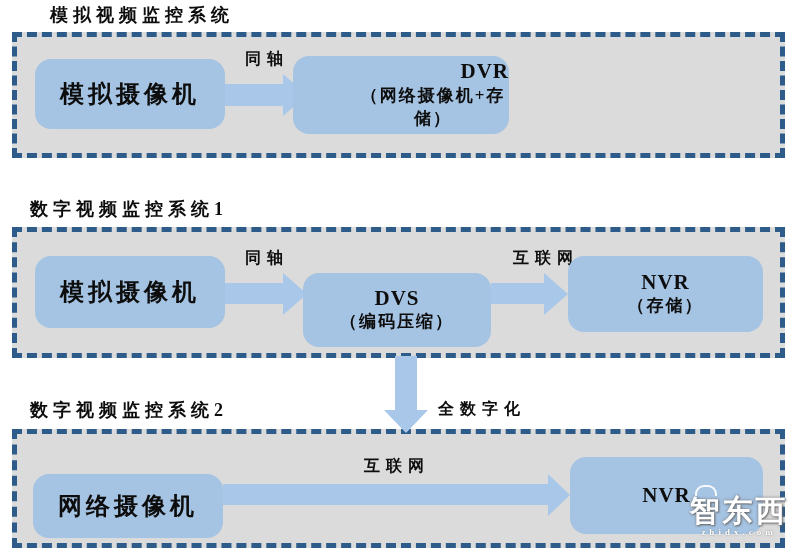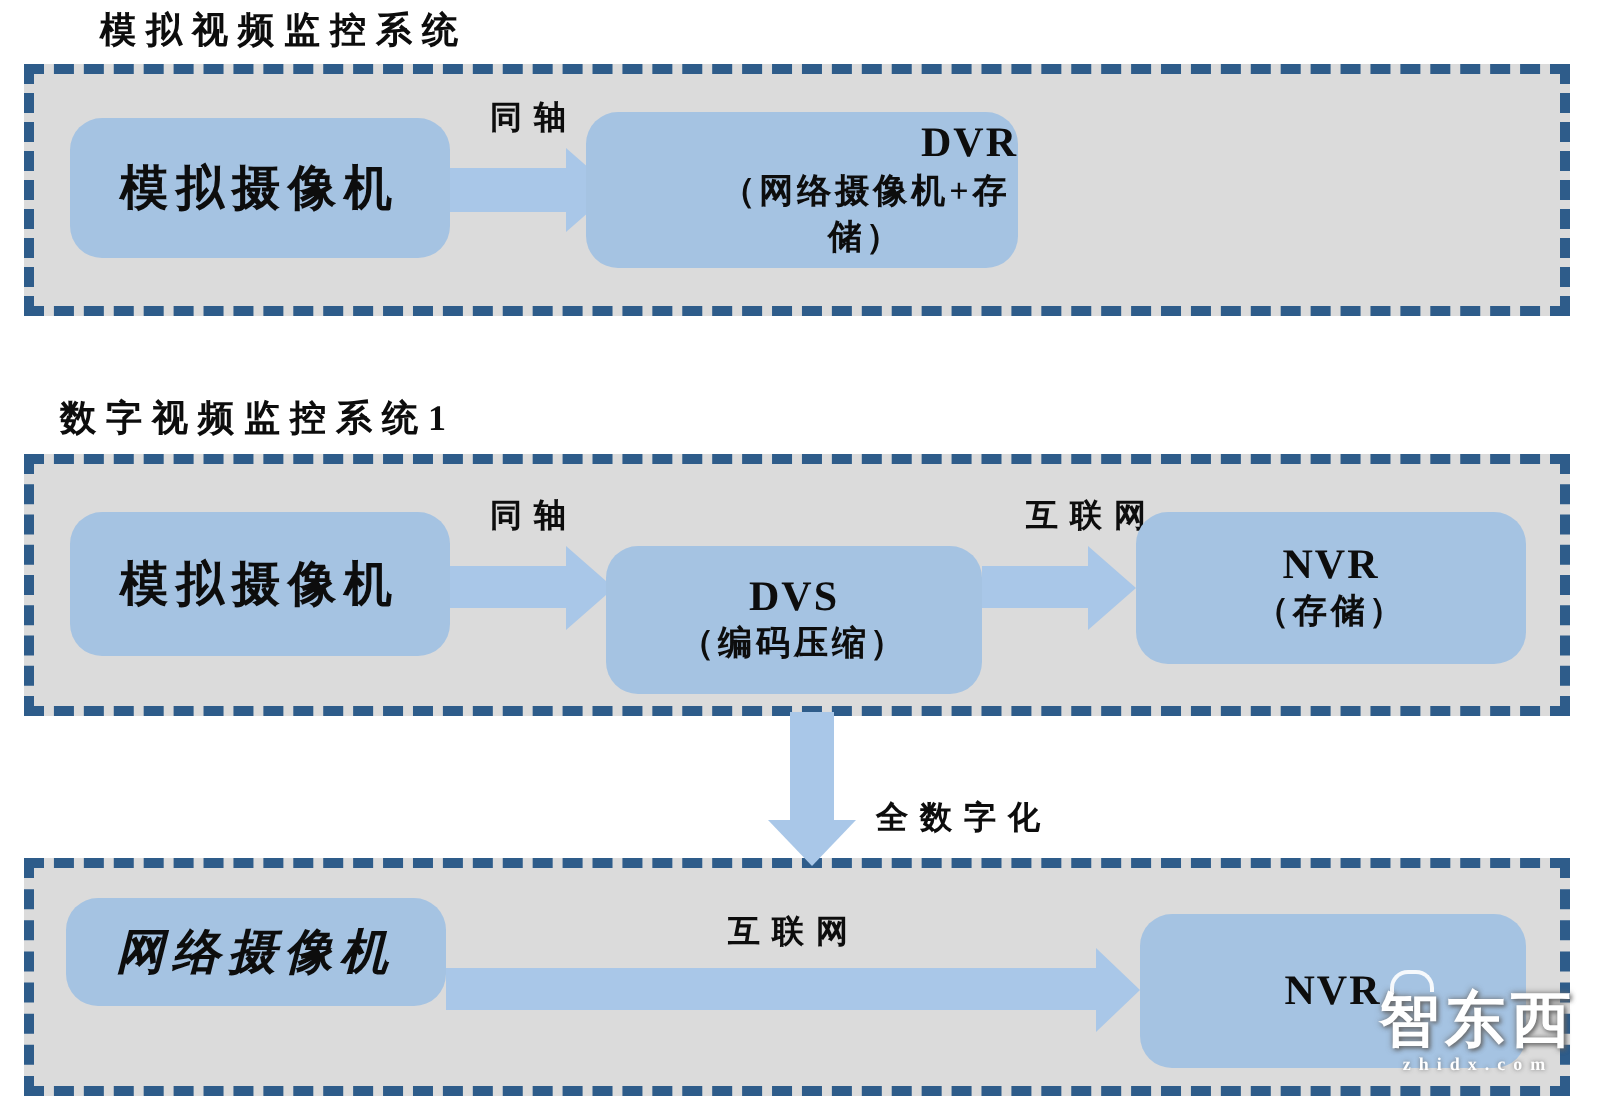--- a/index.html
+++ b/index.html
@@ -60,21 +60,21 @@
   .dvs    { left:286px; top:24px; width:188px; height:74px;margin-top:17px; }
   .lbl2b  { left:464px; top:16px; width:130px; }
   .sh2b   { left:474px; top:51px; width:54px;  height:21px; }
   .hd2b   { left:527px; top:41px; }
   .nvr2   { left:551px; top:24px; width:195px; height:76px; }
   
   .vshaft { left:395px; top:356px; width:22px; height:54px; z-index:5; }
   .vhead  { left:384px; top:410px; }
   .vlabel { left:438px; top:399px; }
   
-  .cam3   { left:16px;  top:15px; width:190px; height:54px;font-style:italic; }
+  .cam3   { left:16px;  top:40px; width:190px; height:64px; }
   .lbl3   { left:310px; top:22px; width:140px; }
   .sh3    { left:206px; top:50px; width:326px; height:21px; }
   .hd3    { left:531px; top:40px; border-left-width:22px; }
   .nvr3   { left:553px; top:23px; width:193px; height:77px; }
   
   .watermark {
     position:absolute; left:683px; top:494px; width:112px;
     text-align:center; z-index:6; color:#ffffff;
   }
   .wm-brand {
@@ -128,20 +128,21 @@
     <div class="node nvr2">
       <div class="node-title">NVR</div>
       <div class="node-sub">（存储）</div>
     </div>
   </div>
 
   <div class="shaft vshaft"></div>
   <div class="head-d vhead"></div>
   <div class="hlabel vlabel">全数字化</div>
 
+  <div class="sec-title t3">数字视频监控系统2</div>
   <div class="panel p3">
     <div class="node cam3">
       <span class="cam-label">网络摄像机</span>
     </div>
     <div class="hlabel lbl3">互联网</div>
     <div class="shaft sh3"></div>
     <div class="head-r hd3"></div>
     <div class="node nvr3">
       <div class="node-title">NVR</div>
     </div>

